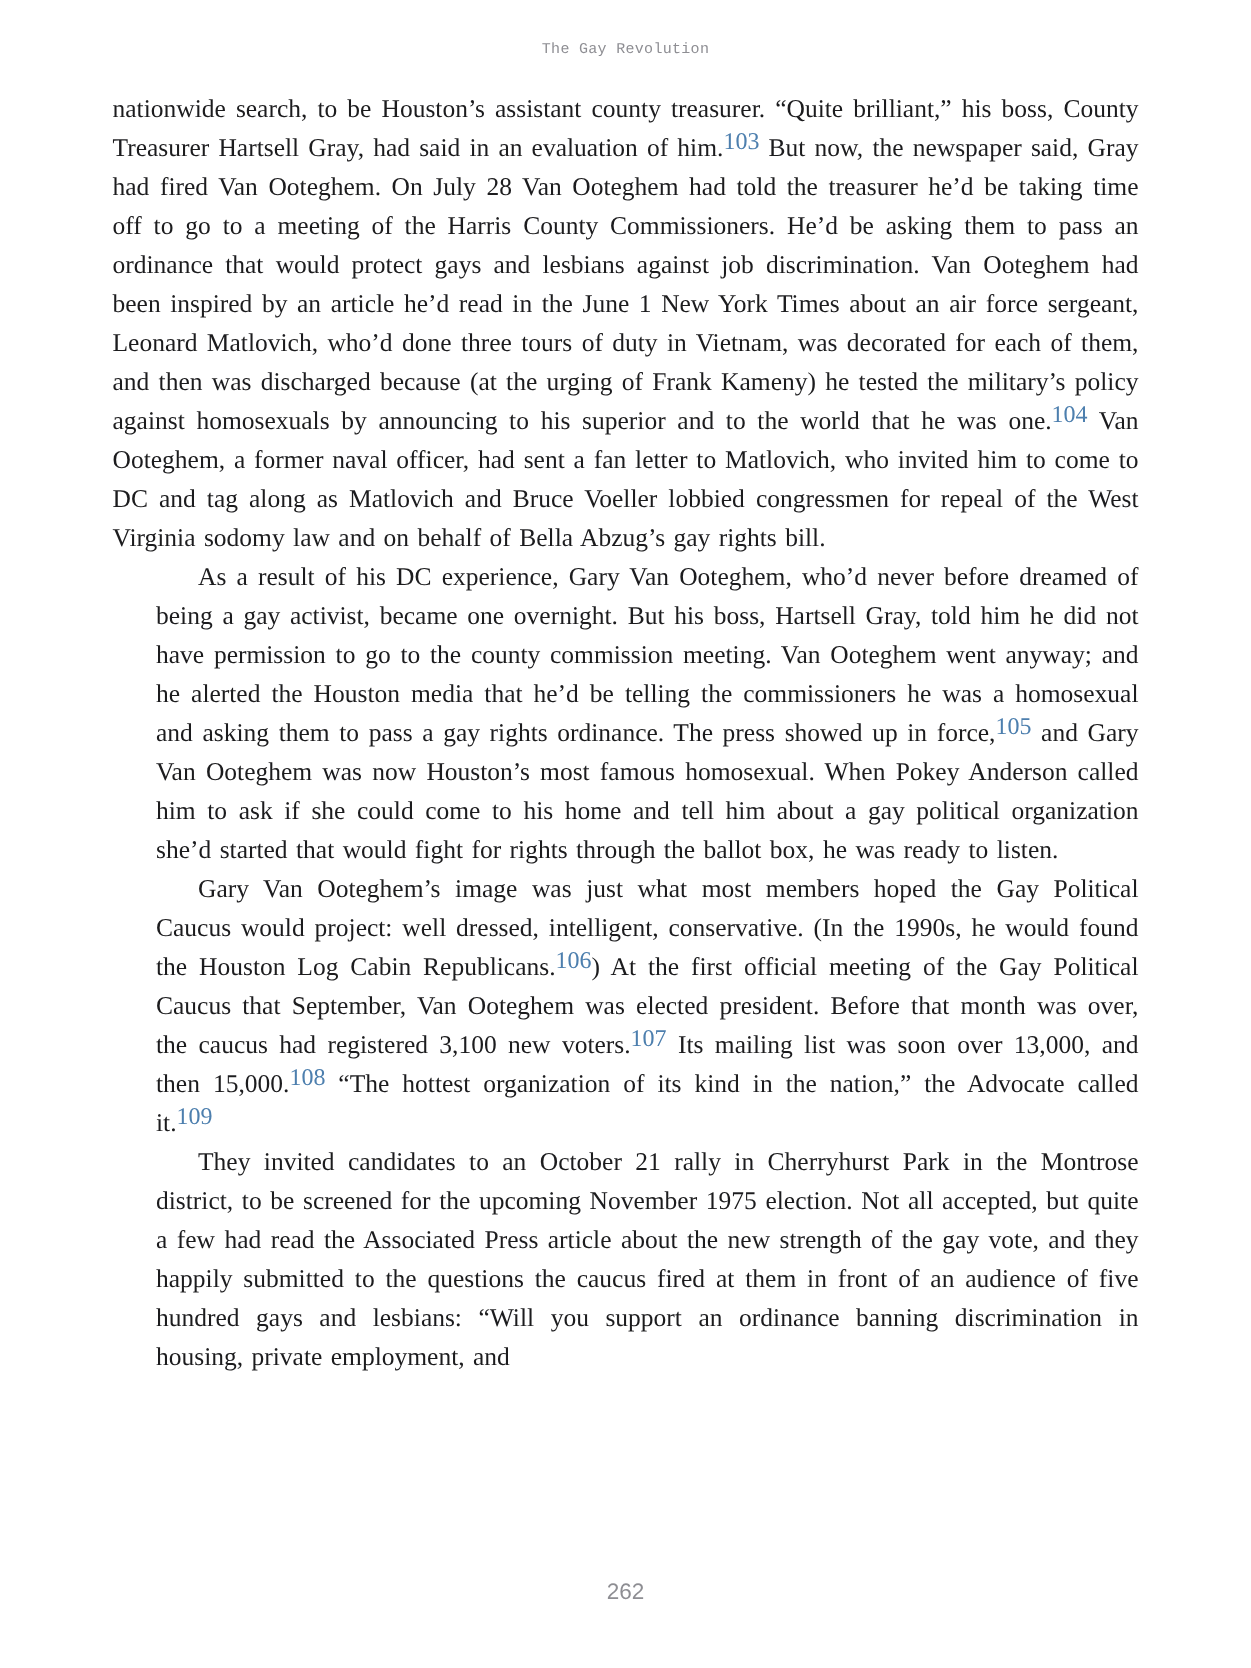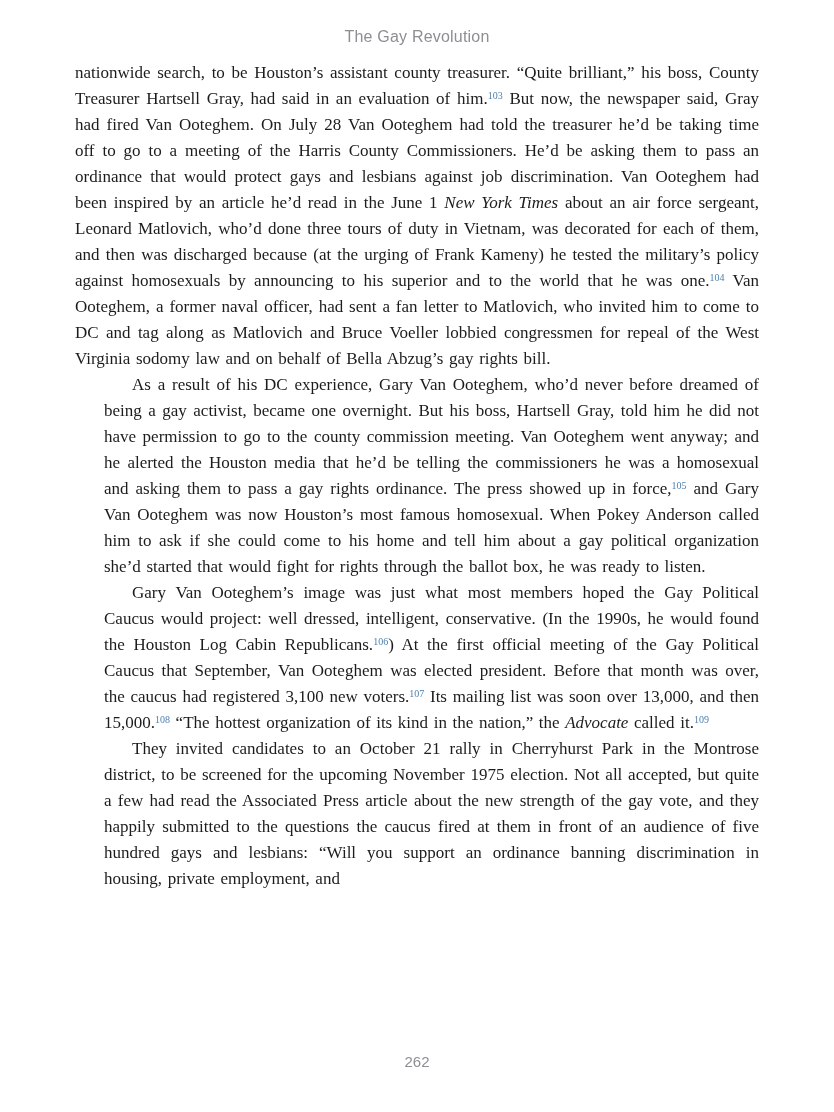--- a/index.html
+++ b/index.html
@@ -10,22 +10,22 @@
     position: relative;
     overflow: hidden;
     font-family: "Liberation Serif", serif;
   }
   .running-head {
     position: absolute;
     top: 28px;
     left: 0;
     right: 0;
     text-align: center;
-    font-family: Liberation Sans, sans-serif;
-    font-size: 16px;
+    font-family: Liberation Mono, monospace;
+    font-size: 10px;
     font-weight: 400;
     letter-spacing: 0.2px;
     color: var(--muted-color, #8e8e93);
   }
   .body-text {
     position: absolute;
     top: 60px;
     left: 75px;
     width: 684px;
     color: var(--body-color, #1c1c1e);
@@ -35,24 +35,24 @@
     word-spacing: 0.08em;
   }
   .para {
     margin: 0;
     text-indent: 0;
   }
   .para.indent {
     text-indent: 28px;
     margin-left: 29px;
   }
-  .italic { font-style: italic; }
+  .italic { }
   sup.footnote-ref {
     color: var(--footnote-color, #4d7fae);
-    font-size: 10px;
+    font-size: 16px;
     line-height: 0;
     vertical-align: baseline;
     position: relative;
     top: -5px;
     cursor: pointer;
   }
   .page-number {
     position: absolute;
     bottom: 42px;
     left: 0;

